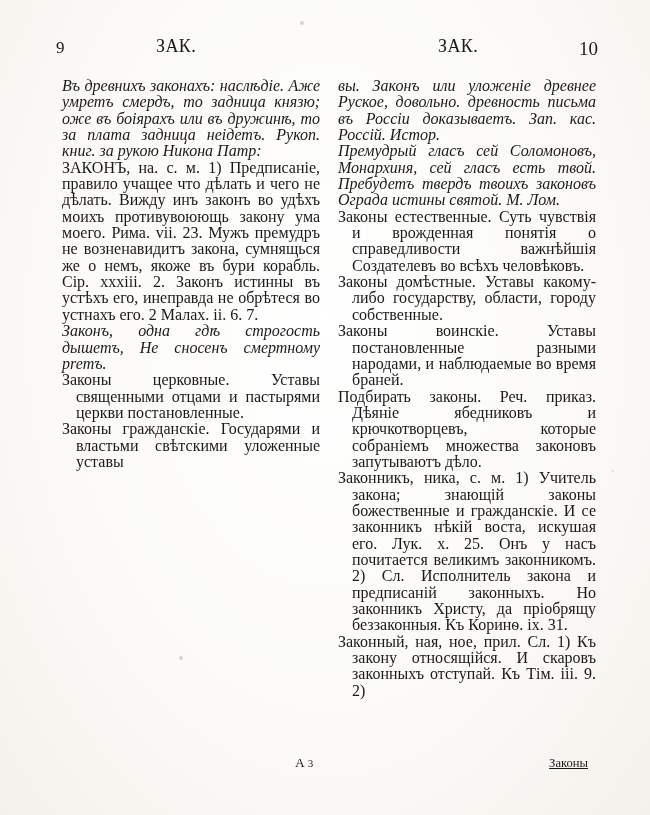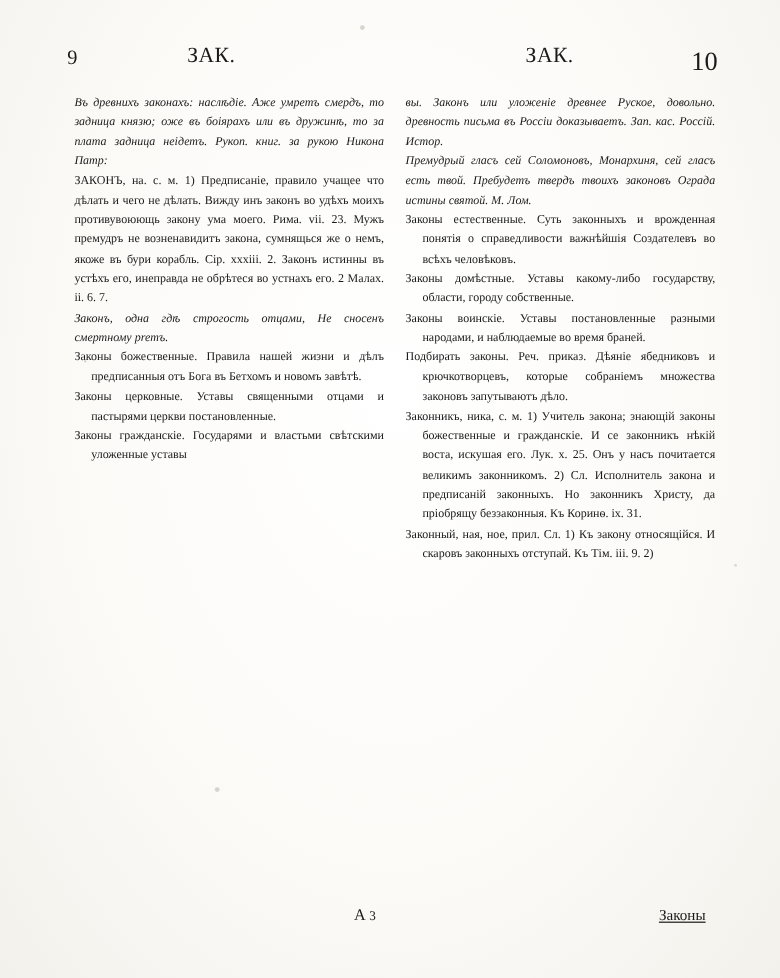--- a/index.html
+++ b/index.html
@@ -40,41 +40,41 @@
     position: absolute;
     left: 8px;
     top: 2px;
     font-size: 17px;
     font-family: "Liberation Serif", serif;
   }
   .folio-right {
     position: absolute;
     right: 4px;
     top: 2px;
-    font-size: 22px;
+    font-size: 19px;
   }
   .run-head-left {
     position: absolute;
     left: 108px;
     top: 0px;
     font-size: 18px;
     letter-spacing: 1px;
   }
   .run-head-right {
     position: absolute;
     left: 390px;
     top: 0px;
     font-size: 18px;
     letter-spacing: 1px;
   }
   .col {
     position: absolute;
     top: 78px;
     width: 258px;
-    font-size: 10px;
+    font-size: 16px;
     line-height: 16.35px;
     text-align: justify;
     text-justify: inter-word;
   }
   .col-left { left: 62px; }
   .col-right { left: 338px; }
   .p {
     margin: 0;
     text-indent: 0;
   }
@@ -120,30 +120,29 @@
   <div class="header">
     <span class="folio-left">9</span>
     <span class="run-head-left sc">ЗАК.</span>
     <span class="run-head-right sc">ЗАК.</span>
     <span class="folio-right">10</span>
   </div>
 
   <div class="col col-left">
     <p class="p ital">Въ древнихъ законахъ: наслѣдiе. Аже умретъ смердъ, то задница князю; оже въ боiярахъ или въ дружинѣ, то за плата задница неiдетъ. Рукоп. книг. за рукою Никона Патр:</p>
     <p class="p">ЗАКОНЪ, на. с. м. 1) Предписанiе, правило учащее что дѣлать и чего не дѣлать. Вижду инъ законъ во удѣхъ моихъ противувоюющь закону ума моего. Рима. vii. 23. Мужъ премудръ не возненавидитъ закона, сумнящься же о немъ, якоже въ бури корабль. Сiр. xxxiii. 2. Законъ истинны въ устѣхъ его, инеправда не обрѣтеся во устнахъ его. 2 Малах. ii. 6. 7.</p>
-    <p class="p ital">Законъ, одна гдѣ строгость отцами, Не сносенъ смертному premъ.</p>
-    <p class="p hang">Законы божественные. Правила нашей жизни и дѣлъ предписанныя отъ Бога въ Бетхомъ и новомъ завѣтѣ.</p>
+    <p class="p ital">Законъ, одна гдѣ строгость дышетъ, Не сносенъ смертному premъ.</p>
     <p class="p hang">Законы церковные. Уставы священными отцами и пастырями церкви постановленные.</p>
     <p class="p hang">Законы гражданскiе. Государями и властьми свѣтскими уложенные уставы</p>
   </div>
 
   <div class="col col-right">
     <p class="p ital">вы. Законъ или уложенiе древнее Руское, довольно. древность письма въ Россiи доказываетъ. Зап. кас. Россiй. Истор.</p>
     <p class="p ital">Премудрый гласъ сей Соломоновъ, Монархиня, сей гласъ есть твой. Пребудетъ твердъ твоихъ законовъ Ограда истины святой. М. Лом.</p>
-    <p class="p hang">Законы естественные. Суть законныхъ и врожденная понятiя о справедливости важнѣйшiя Создателевъ во всѣхъ человѣковъ.</p>
+    <p class="p hang">Законы естественные. Суть чувствiя и врожденная понятiя о справедливости важнѣйшiя Создателевъ во всѣхъ человѣковъ.</p>
     <p class="p hang">Законы домѣстные. Уставы какому-либо государству, области, городу собственные.</p>
     <p class="p hang">Законы воинскiе. Уставы постановленные разными народами, и наблюдаемые во время браней.</p>
     <p class="p hang">Подбирать законы. Реч. приказ. Дѣянiе ябедниковъ и крючкотворцевъ, которые собранiемъ множества законовъ запутываютъ дѣло.</p>
     <p class="p hang">Законникъ, ника, с. м. 1) Учитель закона; знающiй законы божественные и гражданскiе. И се законникъ нѣкiй воста, искушая его. Лук. x. 25. Онъ у насъ почитается великимъ законникомъ. 2) Сл. Исполнитель закона и предписанiй законныхъ. Но законникъ Христу, да прiобрящу беззаконныя. Къ Коринѳ. ix. 31.</p>
     <p class="p hang">Законный, ная, ное, прил. Сл. 1) Къ закону относящiйся. И скаровъ законныхъ отступай. Къ Тiм. iii. 9. 2)</p>
   </div>
 
   <div class="signature">
     <span>А</span><span class="sig-num">3</span>
   </div>

